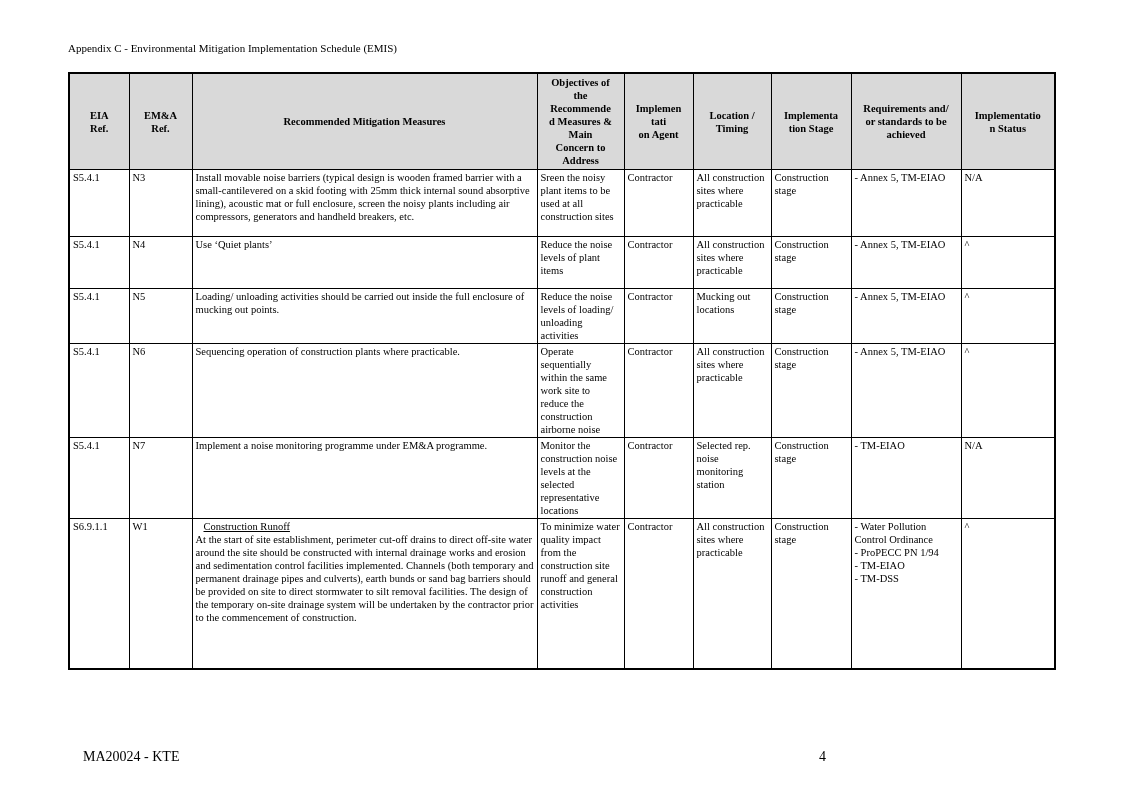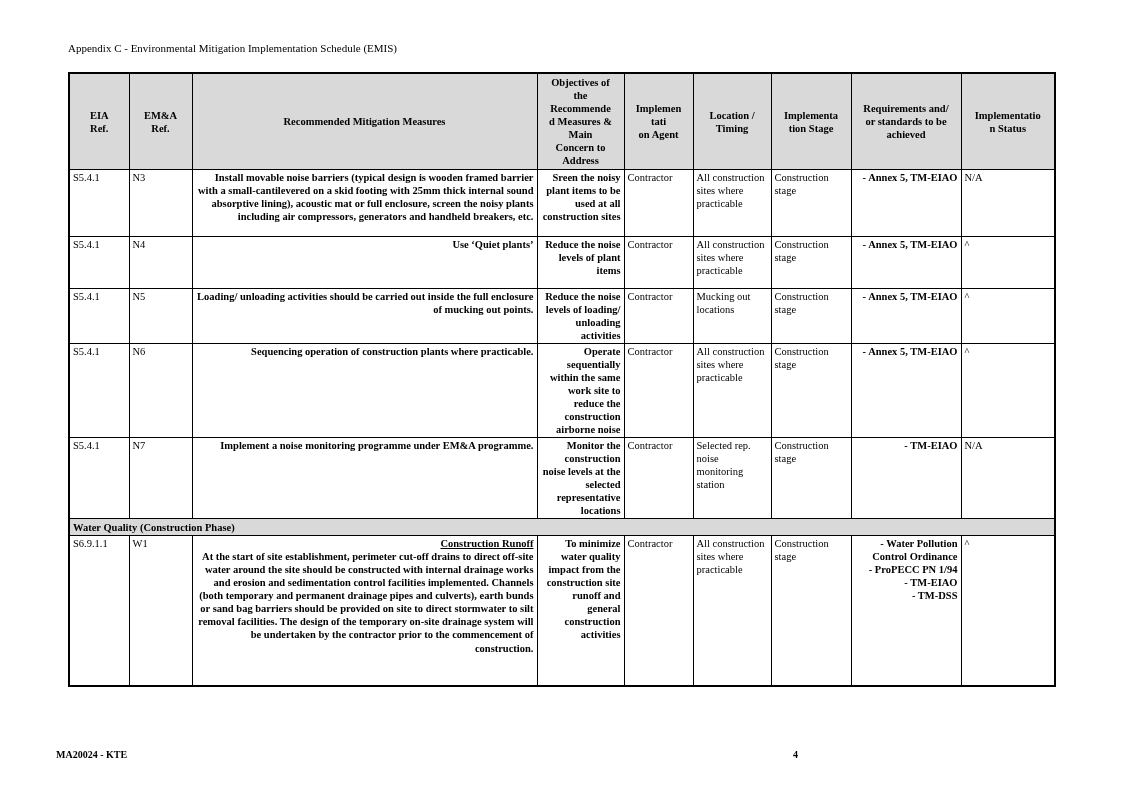--- a/index.html
+++ b/index.html
@@ -43,32 +43,31 @@
   }
   tr.section-row td {
     background: #d9d9d9;
     font-weight: bold;
     text-align: left;
     vertical-align: middle;
     padding: 0 3px;
   }
   
   td.c0, td.c1, td.c4, td.c5, td.c6, td.c8 { }
-  td.c2, td.c3, td.c7 { text-align: right; font-weight: bold; }
+  td.c2, td.c3, td.c7 { text-align: left; }
   
   tr.left-row td.c0, tr.left-row td.c4, tr.left-row td.c5, tr.left-row td.c6 { text-align: left; }
   tr.loc-left td.c5 { text-align: left; }
   .measure-title { text-decoration: underline; margin-left: 8px; }
   .page-footer {
     position: absolute;
-    left: 56px; top: 749px;
+    left: 83px; top: 749px;
     width: 986px;
     display: flex;
-    font-size: 10px;
-    font-weight: bold;
+    font-size: 14px;
   }
   .page-footer > span { flex: 1; }
   .f-center { text-align: center; }
   .f-right { text-align: right; }
 </style>
 </head>
 <body>
 
 <div class="doc-title">Appendix C - Environmental Mitigation Implementation Schedule (EMIS)</div>
 
@@ -167,23 +166,20 @@
         </td>
         <td class="c3">Monitor the construction noise levels at the selected representative locations</td>
         <td class="c4">Contractor</td>
         <td class="c5">Selected rep. noise monitoring station</td>
         <td class="c6">Construction stage</td>
         <td class="c7">
           <div>- TM-EIAO</div>
         </td>
         <td class="c8">N/A</td>
       </tr>
-      <tr class="section-row" style="height: 17px;">
-        <td colspan="9">Water Quality (Construction Phase)</td>
-      </tr>
       <tr class="left-row" style="height: 150px;">
         <td class="c0">S6.9.1.1</td>
         <td class="c1">W1</td>
         <td class="c2">
           <div class="measure-title">Construction Runoff</div>
           <div>At the start of site establishment, perimeter cut-off drains to direct off-site water around the site should be constructed with internal drainage works and erosion and sedimentation control facilities implemented.  Channels (both temporary and permanent drainage pipes and culverts), earth bunds or sand bag barriers should be provided on site to direct stormwater to silt removal facilities.  The design of the temporary on-site drainage system will be undertaken by the contractor prior to the commencement of construction.</div>
         </td>
         <td class="c3">To minimize water quality impact from the construction site runoff and general construction activities</td>
         <td class="c4">Contractor</td>
         <td class="c5">All construction sites where practicable</td>

